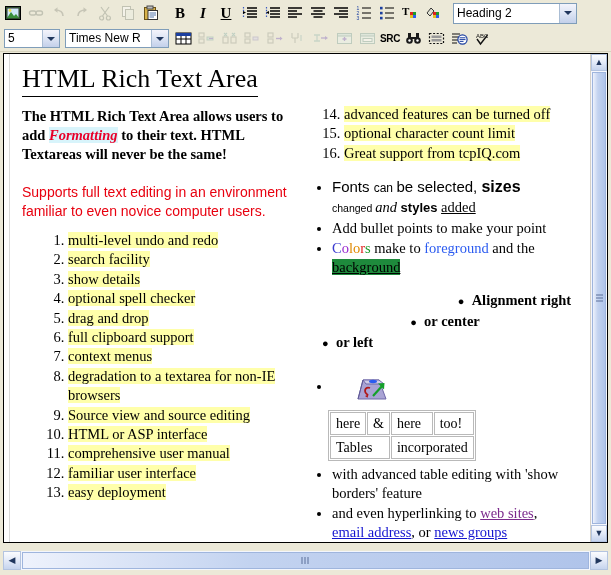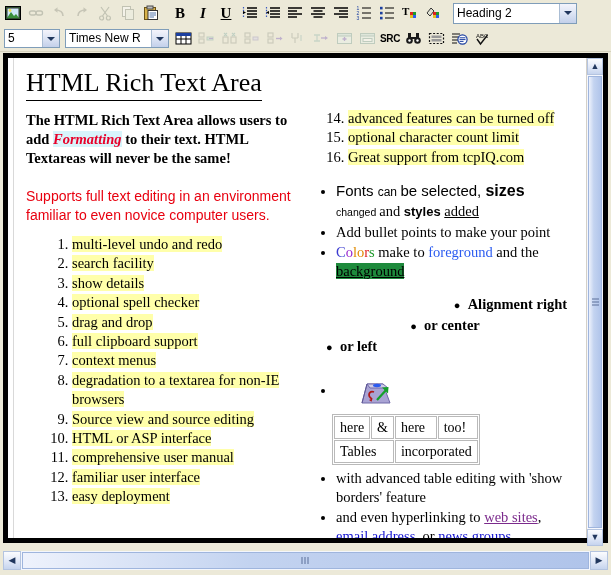--- a/index.html
+++ b/index.html
@@ -45,21 +45,21 @@
     border-top:4px solid #21375e;display:block;
   }
   .sel-size{width:56px;}
   .sel-font{width:104px;}
   .sel-style{width:124px;height:21px;}
   .sel-style .arw{height:19px;}
 
   
   .editor-wrap{
     position:absolute;left:3px;top:53px;right:3px;bottom:32px;
-    background:#a3a3a3;border:5px solid #000000;box-sizing:border-box;
+    background:#a3a3a3;border:1px solid #000000;box-sizing:border-box;
     display:flex;
     justify-content:flex-end;
   }
   .page{
     flex:1 1 auto;position:relative;overflow:hidden;background:#fff;
     padding:6px 8px 0 10px;box-sizing:border-box;
   }
   .leftrule{position:absolute;left:5px;top:0;bottom:0;width:1px;background:#d9d9d9;}
 
   h1.doc-title{
@@ -96,21 +96,21 @@
 
   ul.bl{
     margin:0;padding-left:24px;list-style:disc;
     font-family:"Liberation Serif",serif;font-size:14.5px;line-height:19px;
   }
   ul.bl > li{margin:0 0 1px 0;}
 
   .f-sans{font-family:"Liberation Sans",sans-serif;}
   .f-sans-sm{font-family:"Liberation Sans",sans-serif;font-size:10.5px;}
   .big{font-family:"Liberation Sans",sans-serif;font-weight:bold;font-size:16px;}
-  .it{}
+  .it{font-style:italic;}
   .bd{font-weight:bold;}
   .un{text-decoration:underline;}
   .greenbg{background:#1e8a3c;}
   .lnk-v{color:#7b2a8c;text-decoration:underline;}
   .lnk-b{color:#1414d0;text-decoration:underline;}
   .c1{color:#3b3bd0;} .c2{color:#9a2ad0;} .c3{color:#e08a00;}
   .c4{color:#e08a00;} .c5{color:#e02020;} .c6{color:#1e9a2a;}
   .c-fg{color:#2b5bf0;}
 
   .r-right{text-align:right;}

